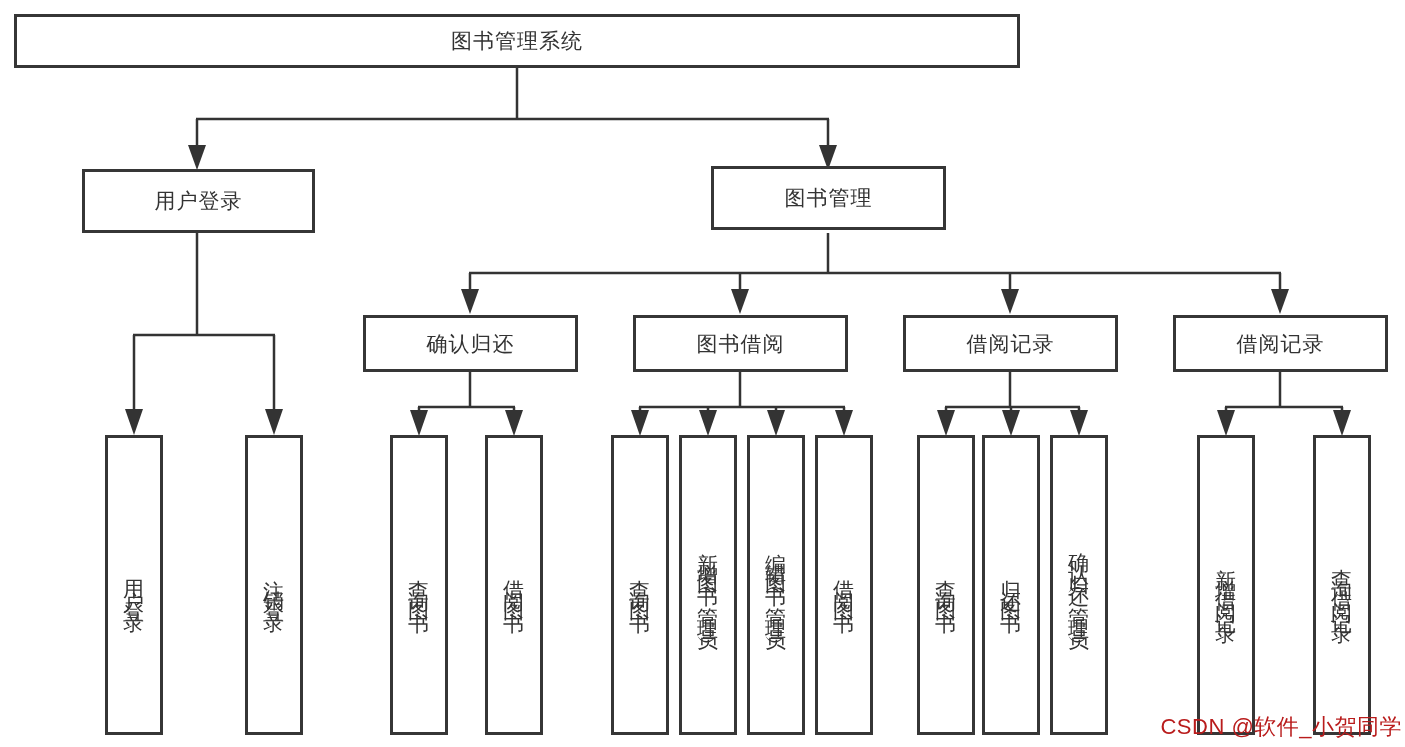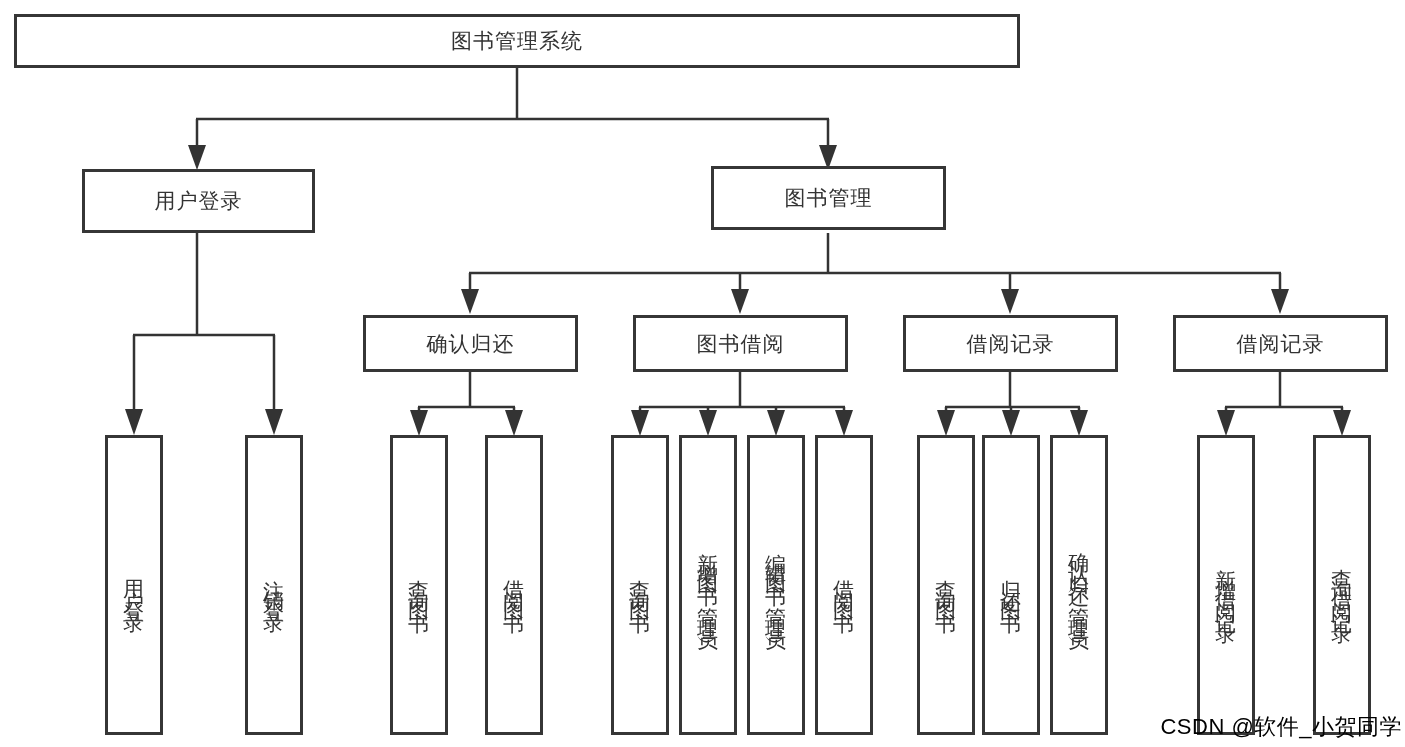--- a/index.html
+++ b/index.html
@@ -20,21 +20,21 @@
     font-size:21px; letter-spacing:11px; line-height:1; white-space:nowrap;
   }
   .root  { left:14px;  top:14px;  width:1006px; height:54px; }
   .n-user{ left:82px;  top:169px; width:233px;  height:64px; }
   .n-book{ left:711px; top:166px; width:235px;  height:64px; }
   .l3    { top:315px; width:215px; height:57px; }
   .l3-a  { left:363px; }  .l3-b { left:633px;text-align:center; }  .l3-c { left:903px; }  .l3-d { left:1173px; }
   .leaf  { top:435px; width:58px; height:300px; }
   .watermark {
     position:absolute; right:3px; bottom:5px; z-index:5;
-    font-size:22px; color:#000000; letter-spacing:0.5px; white-space:nowrap;
+    font-size:22px; color:#b91c1c; letter-spacing:0.5px; white-space:nowrap;
   }
 </style>
 </head>
 <body>
 
 <div class="canvas">
 
   <svg class="wires" width="1405" height="747" viewBox="0 0 1405 747">
     <g stroke="#333333" stroke-width="2.5" fill="none">
 

